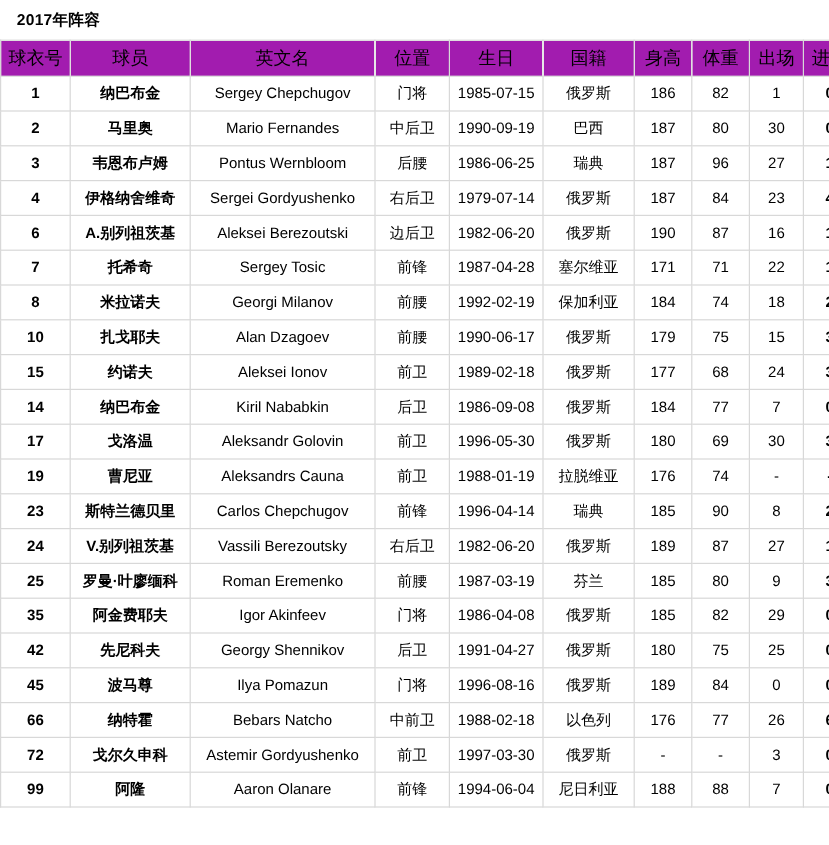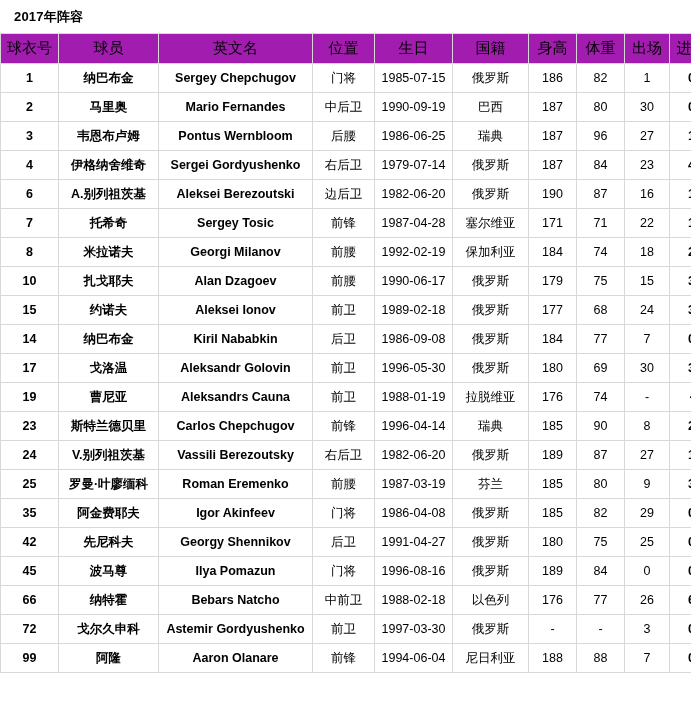--- a/index.html
+++ b/index.html
@@ -47,21 +47,21 @@
     font-size: 15px;
     color: #000;
     height: 29px;
   }
   table.squad tbody td {
     background: #ffffff;
     color: #000;
   }
   td.num { font-weight: bold; }
   td.cname { font-weight: bold; }
-  td.ename { font-weight: bold; }
+  td.ename { font-weight: normal; }
   td.pos { }
   td.goals { font-weight: bold; }
   
   col.c-num    { width: 58px; }
   col.c-cname  { width: 100px; }
   col.c-ename  { width: 154px; }
   col.c-pos    { width: 62px; }
   col.c-birth  { width: 78px; }
   col.c-nat    { width: 76px; }
   col.c-height { width: 48px; }

